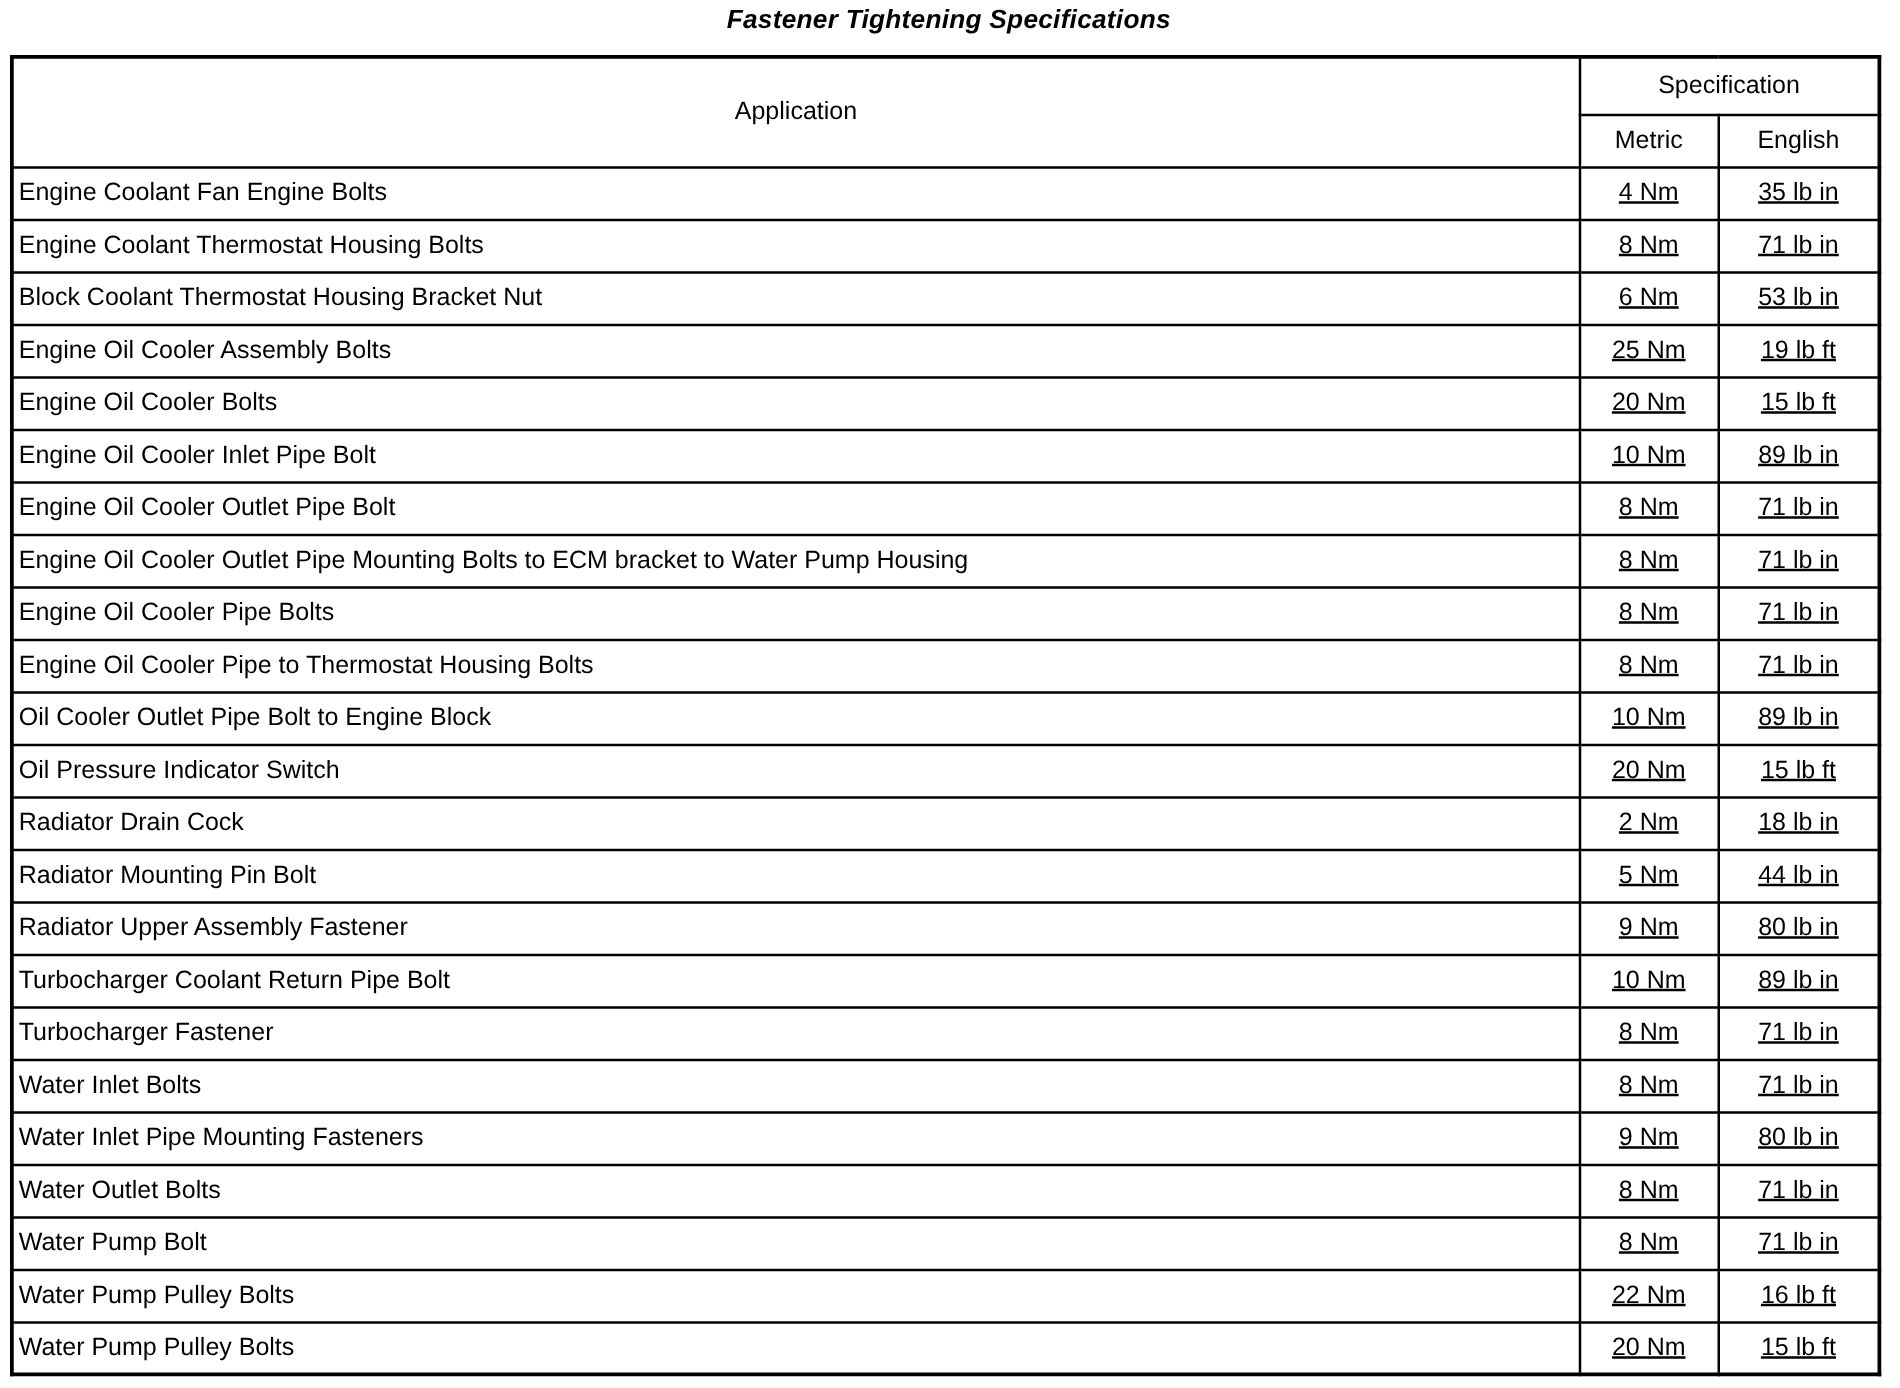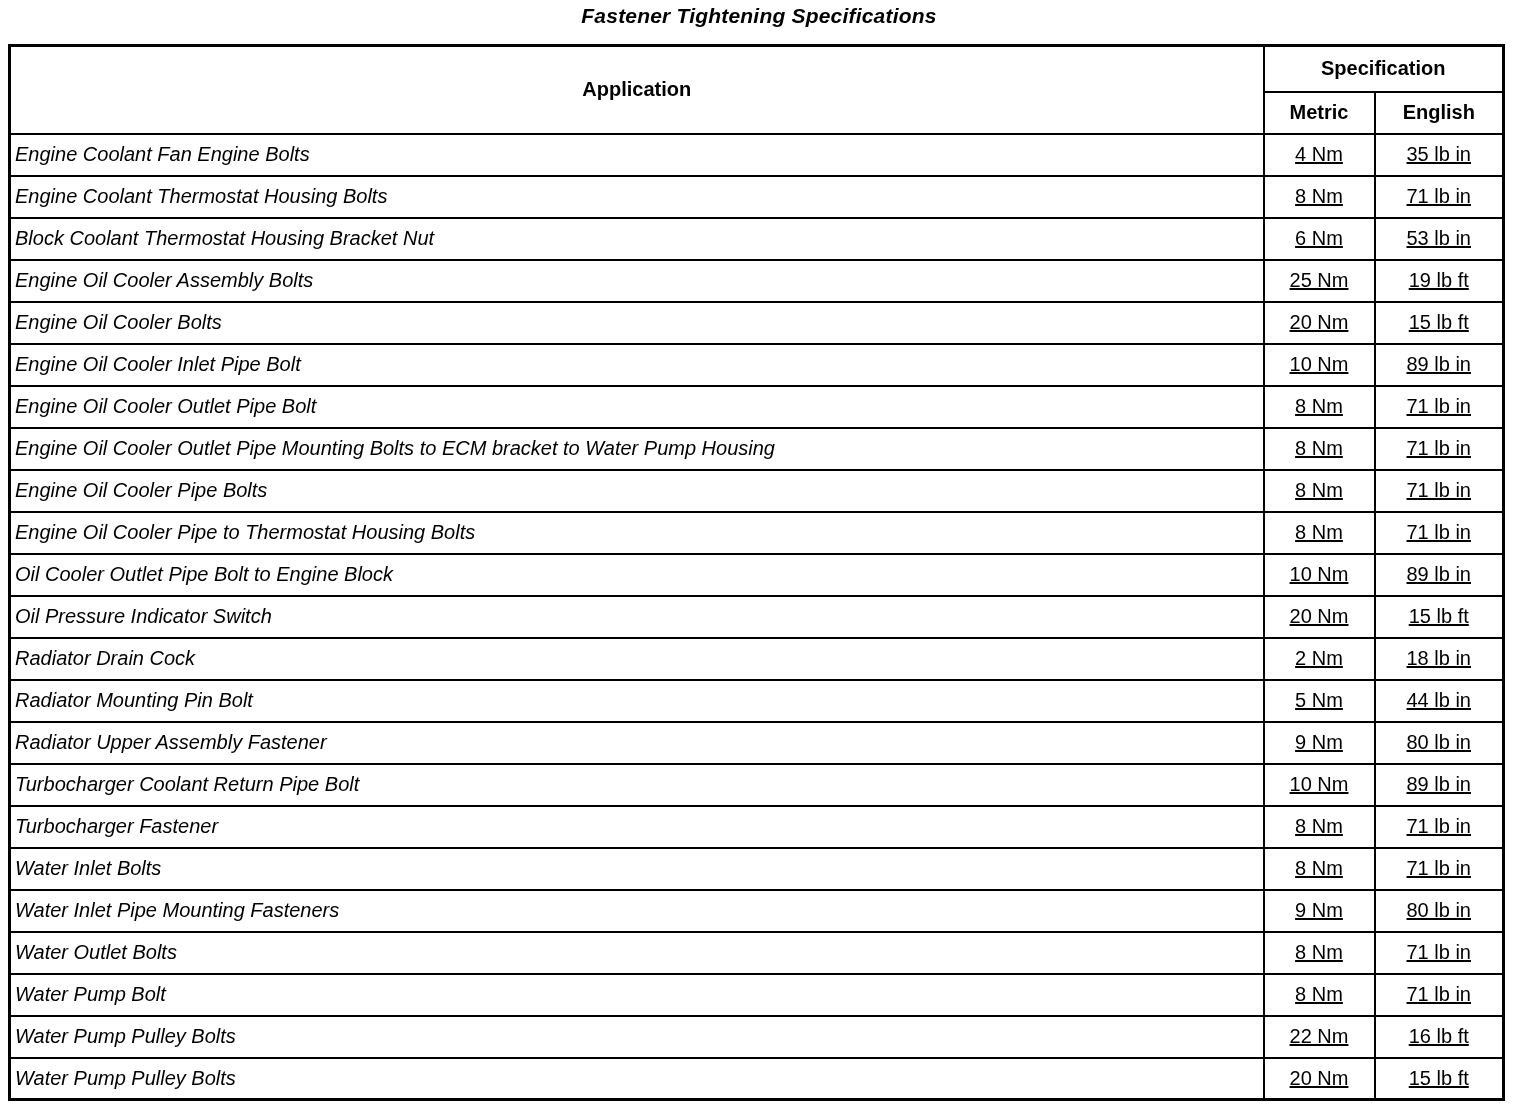--- a/index.html
+++ b/index.html
@@ -34,32 +34,31 @@
     border: 2px solid #000000;
     font-size: 20px;
     vertical-align: middle;
     overflow: hidden;
     white-space: nowrap;
   }
   col.col-app    { width: 1254px; }
   col.col-metric { width: 111px; }
   col.col-eng    { width: 129px; }
   th.hdr {
-    font-weight: bold;
+    font-weight: normal;
     text-align: center;
     font-size: 21px;
     padding: 8px 20px;
   }
   th.hdr-spec { height: 46px; }
   th.hdr-sub  { height: 42px; margin-left: 16px; }
   td.cell-app {
     text-align: left;
     padding: 8px 4px 8px 4px;
     height: 42px;
-    font-style: italic;
   }
   td.cell-val {
     text-align: center;
     padding: 8px 2px;
     height: 42px;
     text-decoration: underline;
   }
 </style>
 </head>
 <body>

